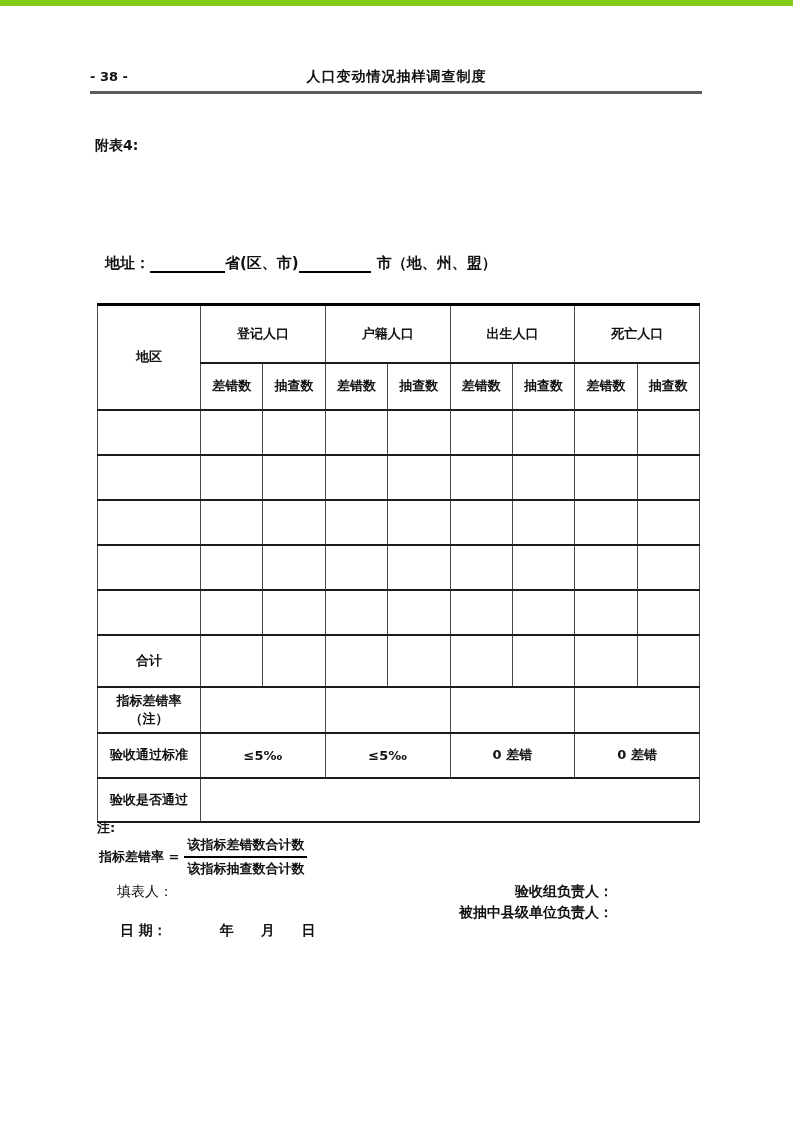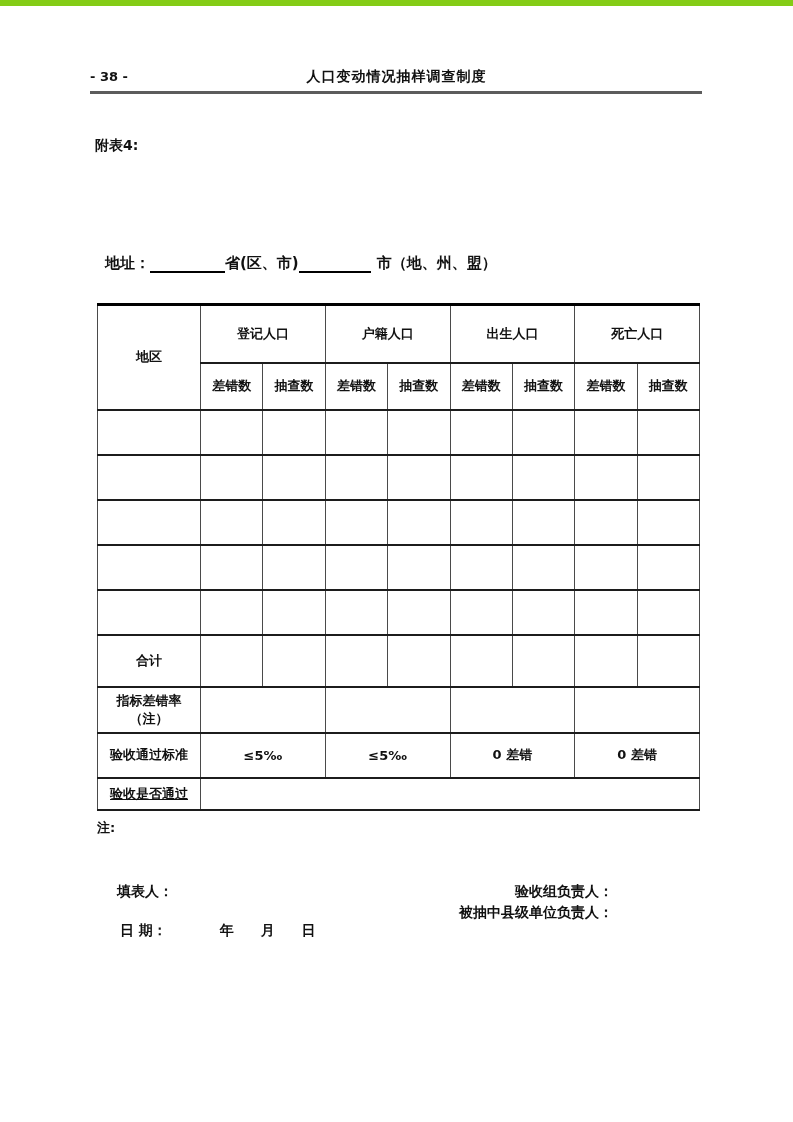--- a/index.html
+++ b/index.html
@@ -39,31 +39,31 @@
     border-top:2px solid #1c1c1c; border-bottom:2px solid #1c1c1c;
     text-align:center; vertical-align:middle;
     font-weight:700; padding:0;
   }
   .row-group-header { height:58px; }
   .row-sub-header { height:47px; }
   .row-empty { height:45px; }
   .row-total { height:52px; }
   .row-rate { height:46px; }
   .row-standard { height:45px; }
-  .row-result { height:32px;text-decoration:underline; }
+  .row-result { height:44px; }
 
   
   .note-label { position:absolute; left:97px; top:813px; font-size:13px; font-weight:700; }
   .formula { position:absolute; left:99px; top:830px; display:flex; align-items:center; font-size:13px; font-weight:700; }
   .formula-lhs { margin-right:5px; }
   .fraction { display:inline-flex; flex-direction:column; text-align:center; }
   .fraction .numerator { padding:0 3px 2px 3px; border-bottom:2px solid #000; }
   .fraction .denominator { padding:2px 3px 0 3px; }
 
-  .filler-line { position:absolute; left:117px; top:877px; font-size:14px; font-weight:700; }
+  .filler-line { position:absolute; left:117px; top:877px; font-size:14px; font-weight:400; }
   .right-signatures { position:absolute; right:180px; top:875px; text-align:right; font-size:14px; font-weight:700; line-height:21px; }
   .date-line { position:absolute; left:120px; top:916px; font-size:14px; font-weight:700; }
   .date-line .yr { margin-left:48px; }
   .date-line .mo { margin-left:22px; }
   .date-line .dy { margin-left:22px; }
 </style>
 </head>
 <body>
 
 <div class="page">
@@ -194,20 +194,27 @@
       </tr>
       <tr class="row-result">
         <td>验收是否通过</td>
         <td colspan="8"></td>
       </tr>
     </tbody>
   </table>
 
   <div class="note-label">注:</div>
 
+  <div class="formula">
+    <span class="formula-lhs">指标差错率 =</span>
+    <span class="fraction">
+      <span class="numerator">该指标差错数合计数</span>
+      <span class="denominator">该指标抽查数合计数</span>
+    </span>
+  </div>
 
   <div class="filler-line">填表人：</div>
 
   <div class="right-signatures">
     <div>验收组负责人：</div>
     <div>被抽中县级单位负责人：</div>
   </div>
 
   <div class="date-line">
     <span>日  期：</span>

